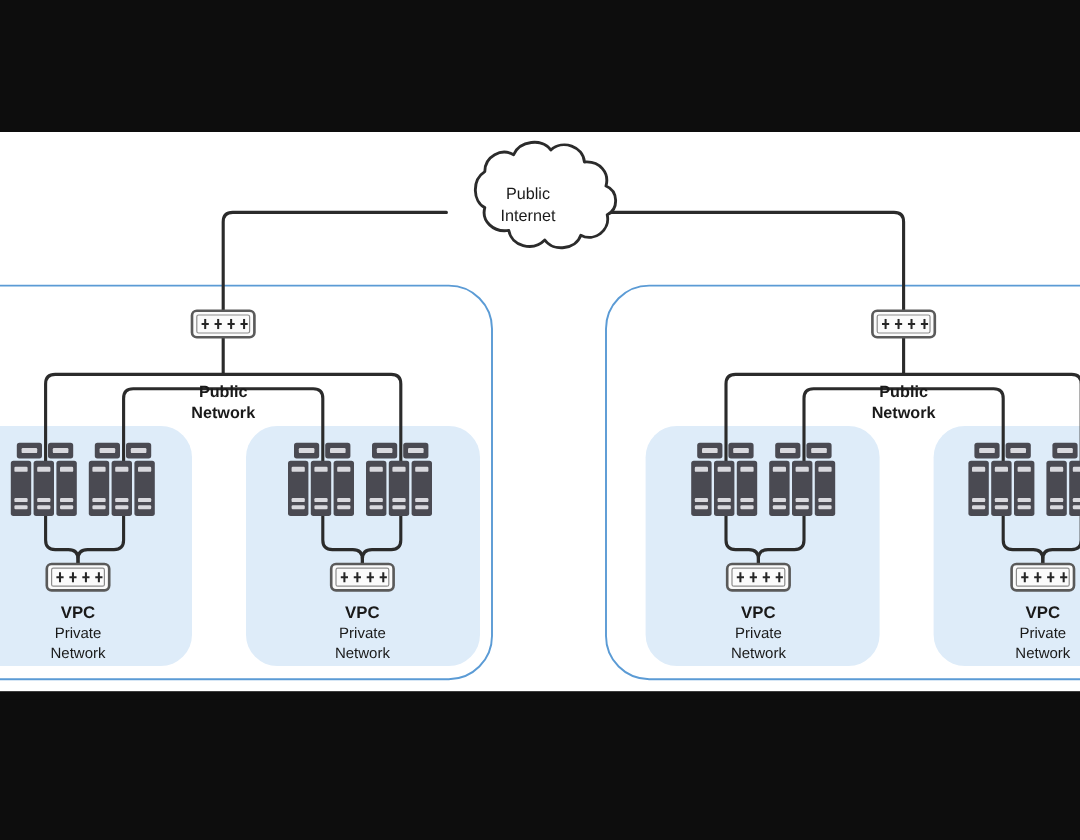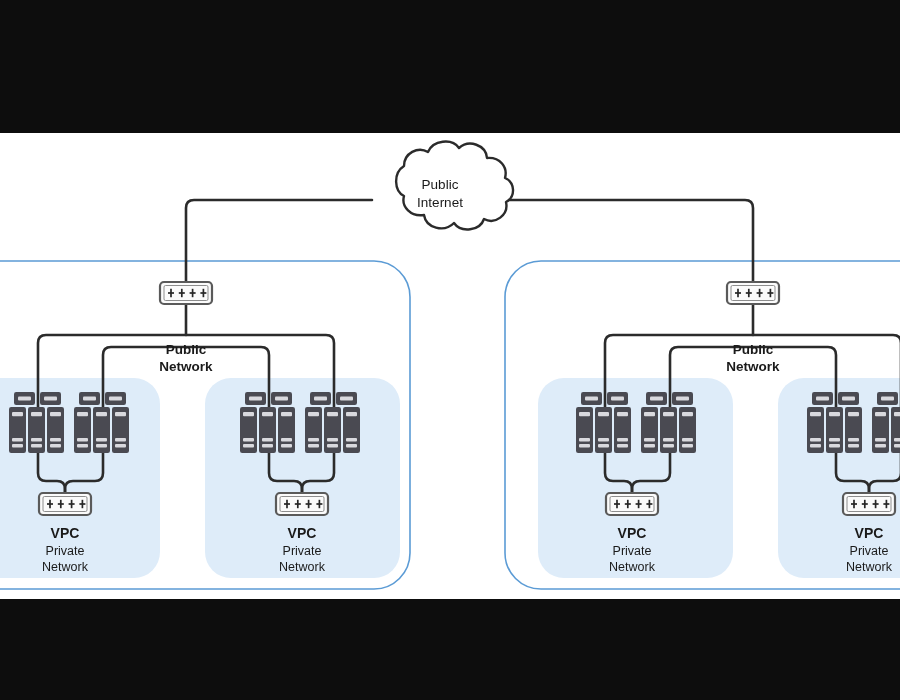--- a/index.html
+++ b/index.html
@@ -1,21 +1,21 @@
 <!DOCTYPE html>
 <html><head>
 <meta charset="utf-8">
 <style>
   html,body{margin:0;padding:0;background:#0d0d0d;}
   body{width:900px;height:700px;overflow:hidden;
        font-family:"Liberation Sans","DejaVu Sans",sans-serif;}
   #stage{position:relative;width:900px;height:700px;background:#0d0d0d;}
   #band-top{position:absolute;left:0;top:0;width:900px;height:117px;background:#0d0d0d;}
   #band-bottom{position:absolute;left:0;top:583px;width:900px;height:117px;background:#0d0d0d;}
-  #canvas{position:absolute;left:0;top:133px;width:900px;height:466px;background:#ffffff;overflow:hidden;}
+  #canvas{position:absolute;left:0;top:110px;width:900px;height:466px;background:#ffffff;overflow:hidden;}
   #diagram{position:absolute;left:0;top:0;}
   .txt{font-family:"Liberation Sans","DejaVu Sans",sans-serif;}
 </style>
 </head>
 <body>
 
 <div id="stage">
 
   <div id="band-top"></div>
   <div id="band-bottom"></div>

